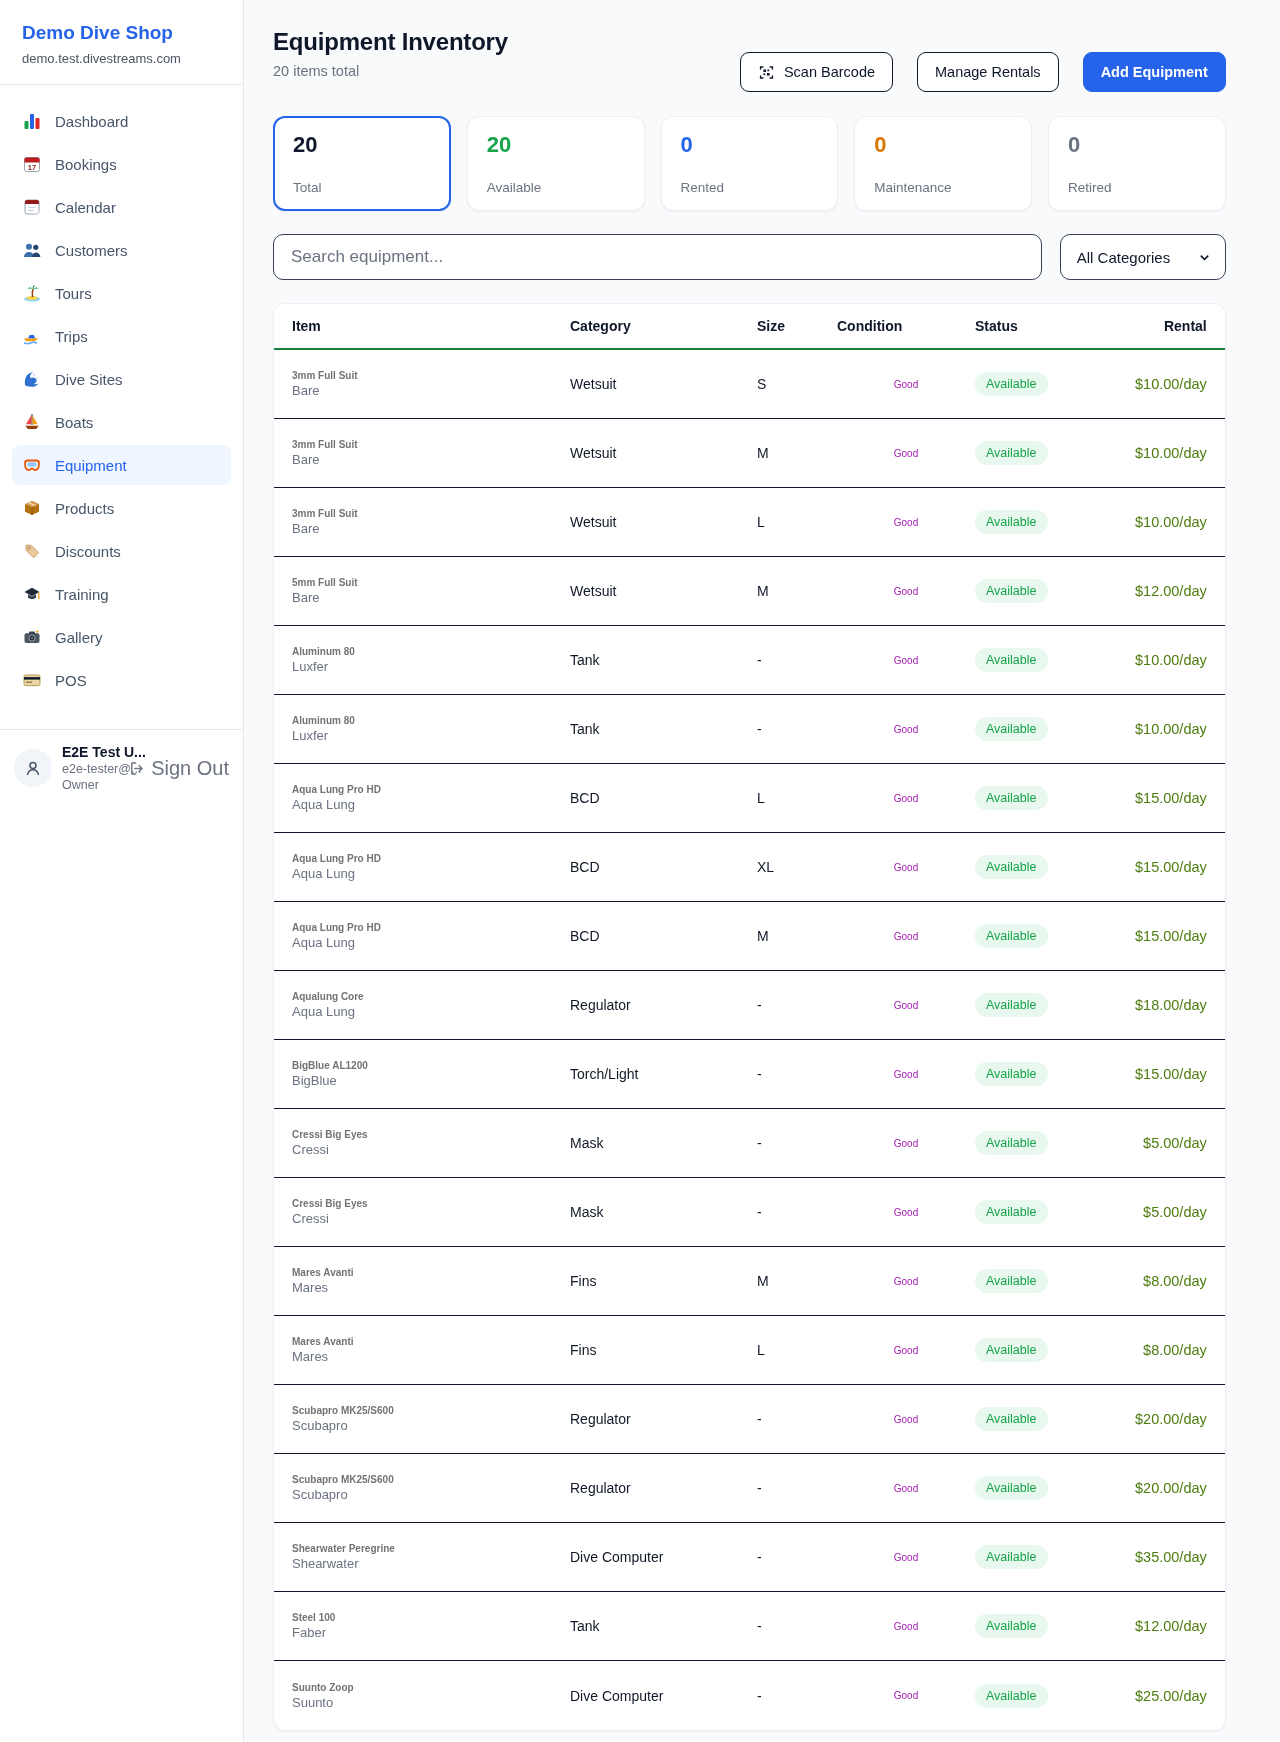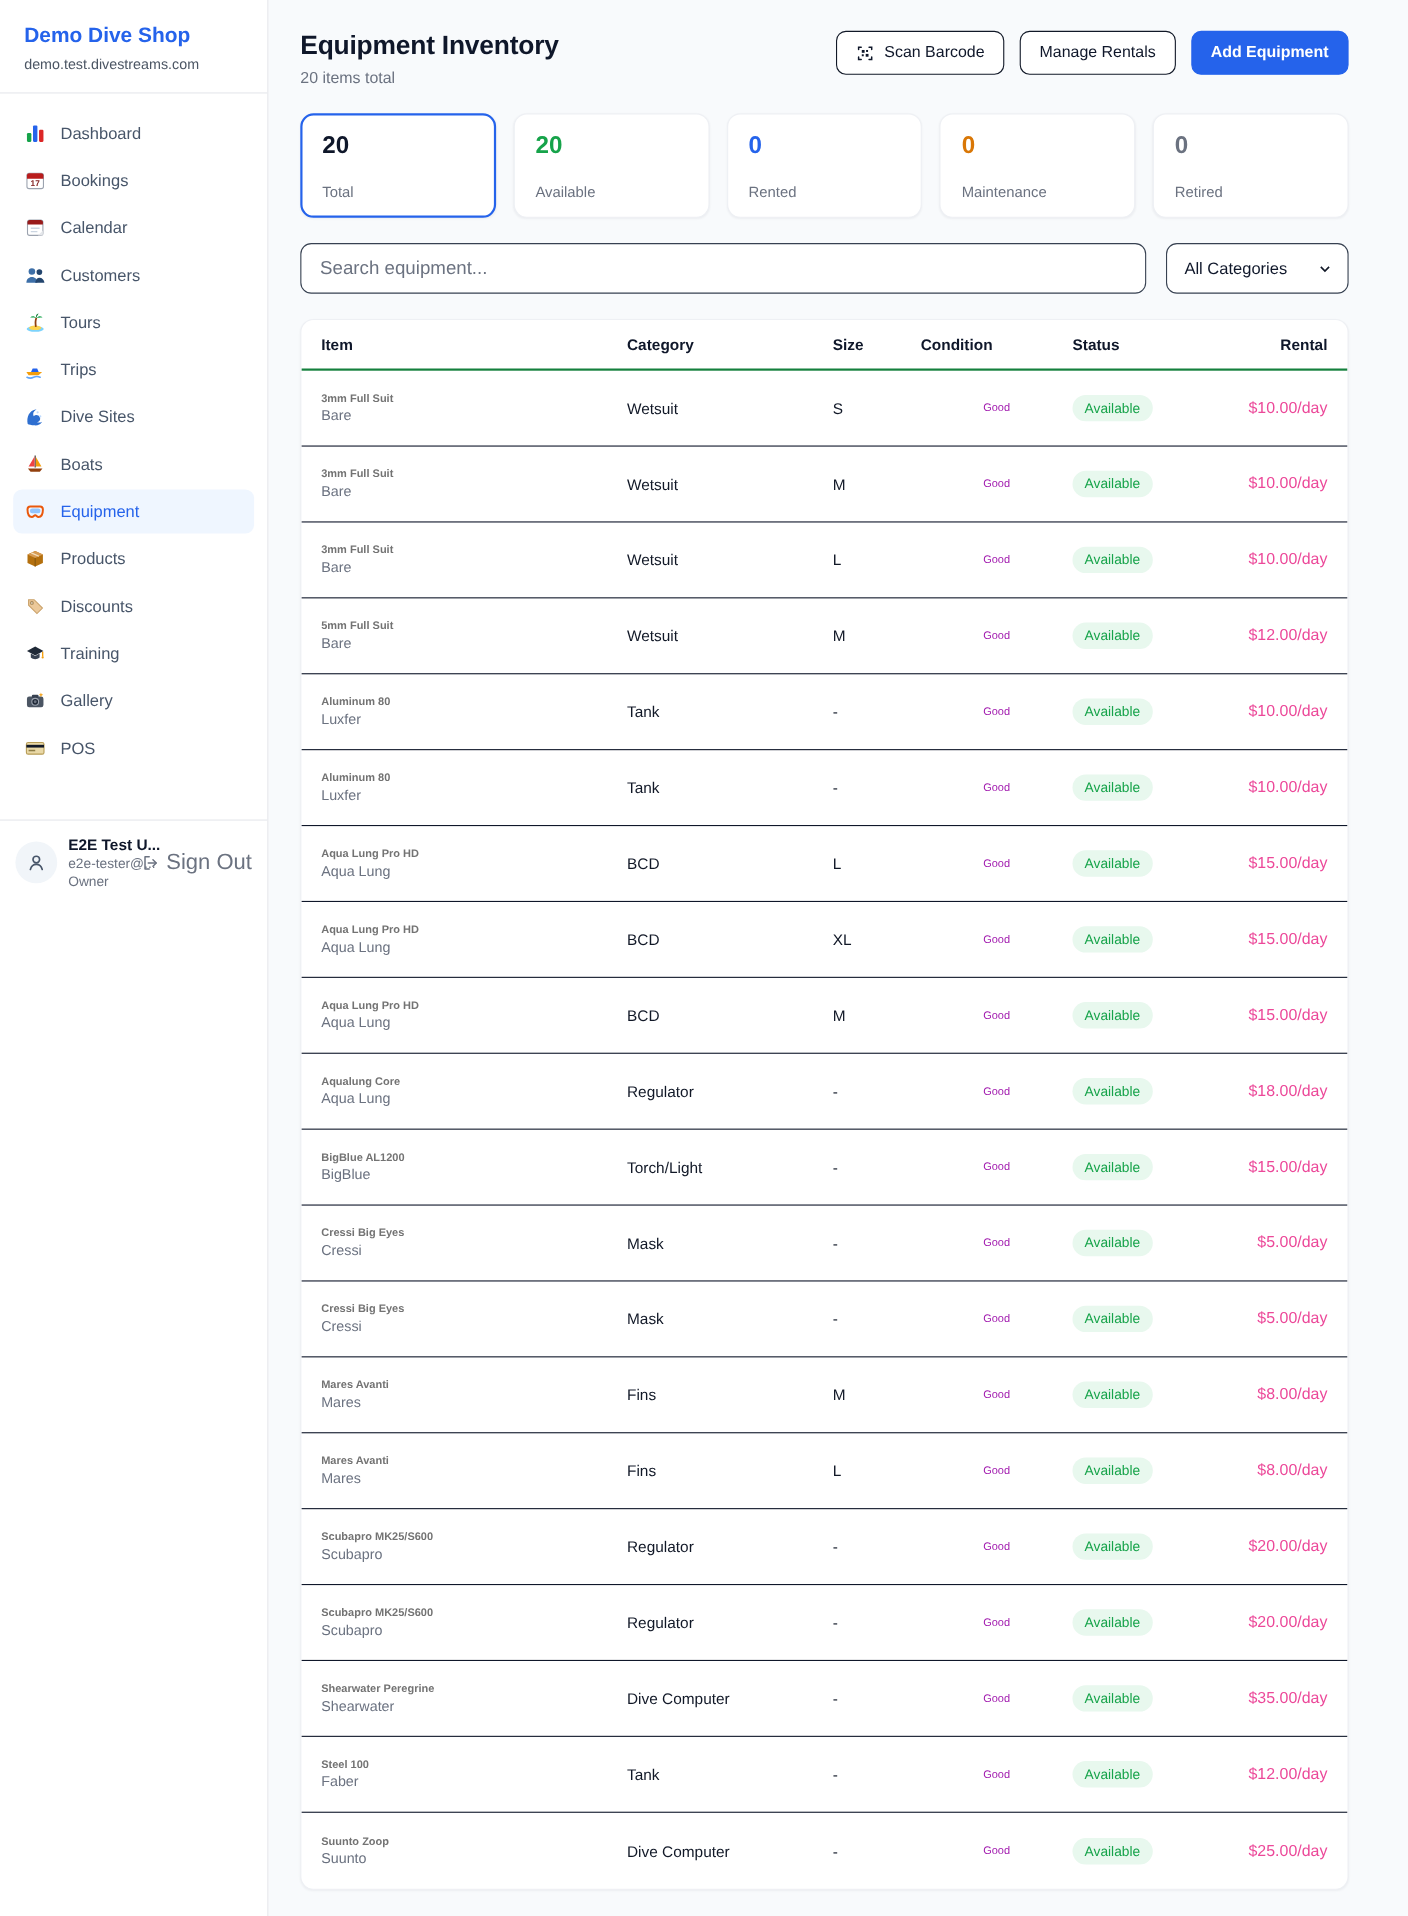--- a/index.html
+++ b/index.html
@@ -25,21 +25,21 @@
   .nav-item {
     display: flex; align-items: center; gap: 13px;
     padding: 10px 10px; margin-bottom: 3px;
     border-radius: 8px; color: #475569; font-size: 15px;
     cursor: pointer;
   }
   .nav-item.active { background: #eff6ff; color: #2563eb; font-weight: 500; }
   .icon { width: 20px; height: 20px; display: inline-flex; flex: 0 0 20px; }
   .icon svg { width: 100%; height: 100%; }
   .sidebar-footer {
-    border-top: 1px solid #e5e7eb; margin-top: 32px;
+    border-top: 1px solid #e5e7eb; margin-top: 16px;
     padding: 14px 14px; display: flex; align-items: center; gap: 10px;
   }
   .avatar {
     width: 38px; height: 38px; border-radius: 50%;
     background: #f1f5f9; display: flex; align-items: center; justify-content: center;
     flex: 0 0 38px;
   }
   .avatar svg { width: 20px; height: 20px; }
   .user-meta { min-width: 0; }
   .user-name { font-size: 14px; font-weight: 700; color: #0f172a; white-space: nowrap; }
@@ -48,21 +48,21 @@
     margin-left: auto; display: flex; align-items: center; gap: 6px;
     color: #6b7280; font-size: 20px; cursor: pointer; white-space: nowrap;
   }
   .signout .icon { width: 17px; height: 17px; flex-basis: 17px; }
 
   
   .main { flex: 1; padding: 28px 33px 32px 29px; }
   .page-header { display: flex; justify-content: space-between; align-items: flex-start; margin-bottom: 24px; }
   .page-title { font-size: 24px; font-weight: 700; letter-spacing: -0.2px; }
   .page-subtitle { font-size: 14.5px; color: #6b7280; margin-top: 7px; }
-  .header-actions { display: flex; gap: 14px; }
+  .header-actions { display: flex; gap: 24px; margin-top: 24px; }
   .btn {
     height: 40px; padding: 0 17px; border-radius: 9px;
     border: 1px solid #111827; background: #fff;
     font-size: 14.5px; font-weight: 500; color: #0f172a;
     display: inline-flex; align-items: center; gap: 9px; cursor: pointer;
     font-family: "Liberation Sans", sans-serif;
   }
   .btn .icon { width: 17px; height: 17px; flex-basis: 17px; }
   .btn-primary { background: #2563eb; border-color: #2563eb; color: #fff; font-weight: 600; }
 
@@ -106,21 +106,21 @@
   .t-row { min-height: 69px; padding: 12px 18px; border-bottom: 1px solid #0f172a; }
   .t-row:last-child { border-bottom: none; }
   .item-name { color: #737373; font-weight: 600; font-size: 10px; cursor: pointer; }
   .item-brand { color: #6b7280; font-size: 13px; margin-top: 2px; }
   .cell { font-size: 14px; color: #111827; }
   .cond-link { color: #a21caf; font-size: 10px; cursor: pointer; text-align: center; }
   .pill {
     display: inline-block; background: #e8f8ee; color: #16a34a;
     font-size: 12.5px; padding: 5px 11px; border-radius: 999px;
   }
-  .rental-cell { text-align: right; font-size: 14.5px; color: #ec4899; }
+  .rental-cell { text-align: right; font-size: 14.5px; color: #4d7c0f; }
 </style>
 </head>
 <body>
 
 <div class="app">
 
   <aside class="sidebar">
     <div class="sidebar-header">
       <div class="brand">Demo Dive Shop</div>
       <div class="subdomain">demo.test.divestreams.com</div>

